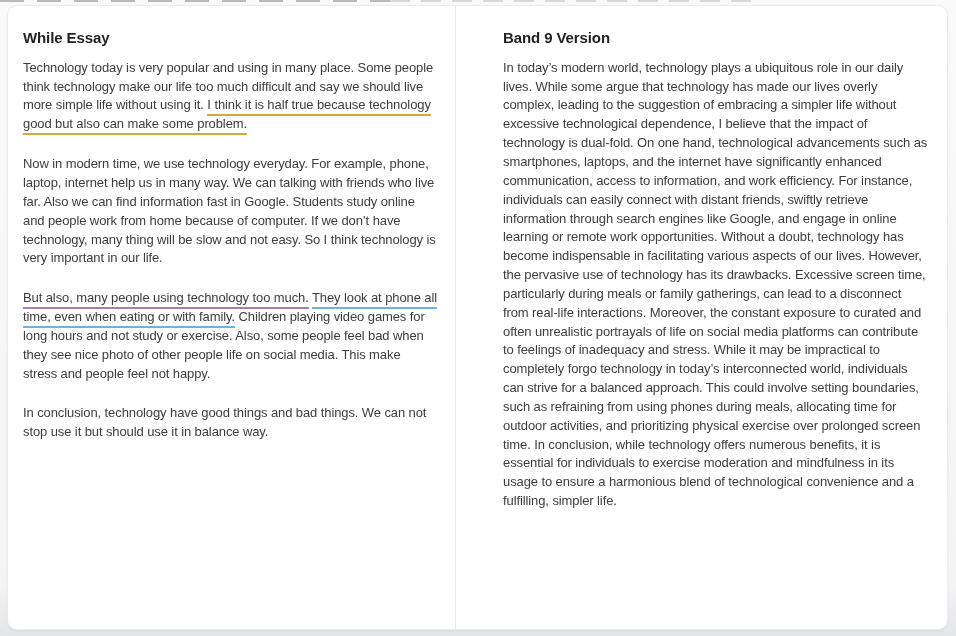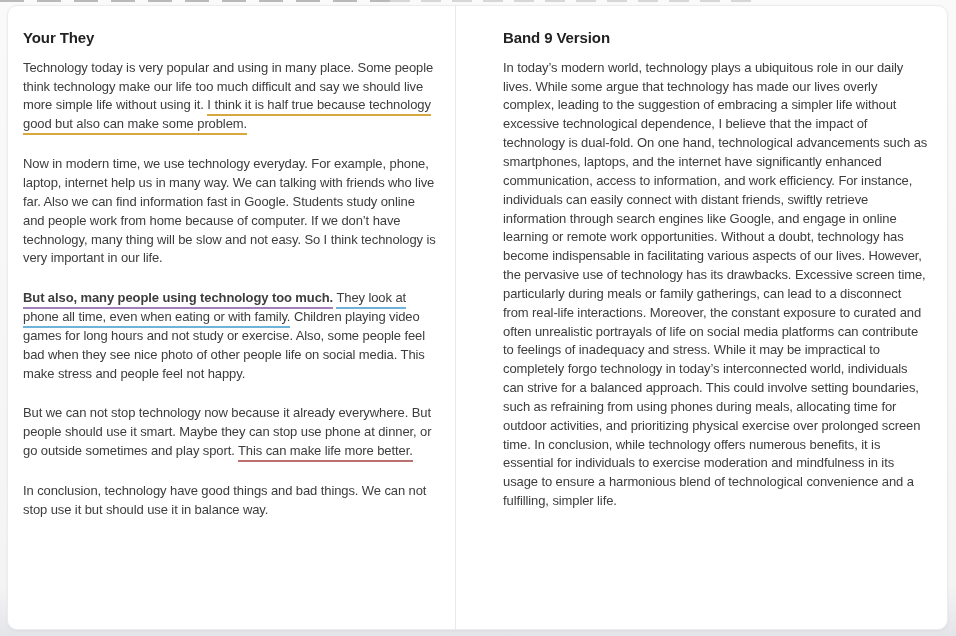--- a/index.html
+++ b/index.html
@@ -53,39 +53,38 @@
     margin: 0 0 21px 0;
     font-size: 13px;
     line-height: 1.45;
     color: #3d3d3d;
     letter-spacing: -0.1px;
   }
   .essay-body p:last-child { margin-bottom: 0; }
 
   .mark { border-bottom: 2px solid; padding-bottom: 2px; }
   .mark-yellow { border-color: var(--ul-yellow, #d7a83e); }
-  .mark-purple { border-color: var(--ul-purple, #a27fba); font-weight: bold; }
+  .mark-purple { border-color: var(--ul-purple, #a27fba); }
   .mark-blue   { border-color: var(--ul-blue,   #6fb4d8); margin-top: 44px; }
   .mark-red    { border-color: var(--ul-red,    #bb6f6f); }
 </style>
 </head>
 <body>
 
 <div class="page">
   <div class="artifact artifact-dark"></div>
   <div class="artifact artifact-light"></div>
 
   <div class="card">
     <section class="col col-left">
-      <h2 class="panel-title">Your They</h2>
+      <h2 class="panel-title">While Essay</h2>
       <div class="essay-body">
           <p><span>Technology today is very popular and using in many place. Some people think technology make our life too much difficult and say we should live more simple life without using it. </span><span class="mark mark-yellow">I think it is half true because technology good but also can make some problem.</span></p>
           <p><span>Now in modern time, we use technology everyday. For example, phone, laptop, internet help us in many way. We can talking with friends who live far. Also we can find information fast in Google. Students study online and people work from home because of computer. If we don’t have technology, many thing will be slow and not easy. So I think technology is very important in our life.</span></p>
           <p><span class="mark mark-purple">But also, many people using technology too much.</span><span> </span><span class="mark mark-blue">They look at phone all time, even when eating or with family.</span><span> Children playing video games for long hours and not study or exercise. Also, some people feel bad when they see nice photo of other people life on social media. This make stress and people feel not happy.</span></p>
-          <p><span>But we can not stop technology now because it already everywhere. But people should use it smart. Maybe they can stop use phone at dinner, or go outside sometimes and play sport. </span><span class="mark mark-red">This can make life more better.</span></p>
           <p><span>In conclusion, technology have good things and bad things. We can not stop use it but should use it in balance way.</span></p>
         </div>
     </section>
 
     <section class="col col-right">
       <h2 class="panel-title">Band 9 Version</h2>
       <div class="essay-body">
           <p><span>In today’s modern world, technology plays a ubiquitous role in our daily lives. While some argue that technology has made our lives overly complex, leading to the suggestion of embracing a simpler life without excessive technological dependence, I believe that the impact of technology is dual-fold. On one hand, technological advancements such as smartphones, laptops, and the internet have significantly enhanced communication, access to information, and work efficiency. For instance, individuals can easily connect with distant friends, swiftly retrieve information through search engines like Google, and engage in online learning or remote work opportunities. Without a doubt, technology has become indispensable in facilitating various aspects of our lives. However, the pervasive use of technology has its drawbacks. Excessive screen time, particularly during meals or family gatherings, can lead to a disconnect from real-life interactions. Moreover, the constant exposure to curated and often unrealistic portrayals of life on social media platforms can contribute to feelings of inadequacy and stress. While it may be impractical to completely forgo technology in today’s interconnected world, individuals can strive for a balanced approach. This could involve setting boundaries, such as refraining from using phones during meals, allocating time for outdoor activities, and prioritizing physical exercise over prolonged screen time. In conclusion, while technology offers numerous benefits, it is essential for individuals to exercise moderation and mindfulness in its usage to ensure a harmonious blend of technological convenience and a fulfilling, simpler life.</span></p>
         </div>
     </section>

